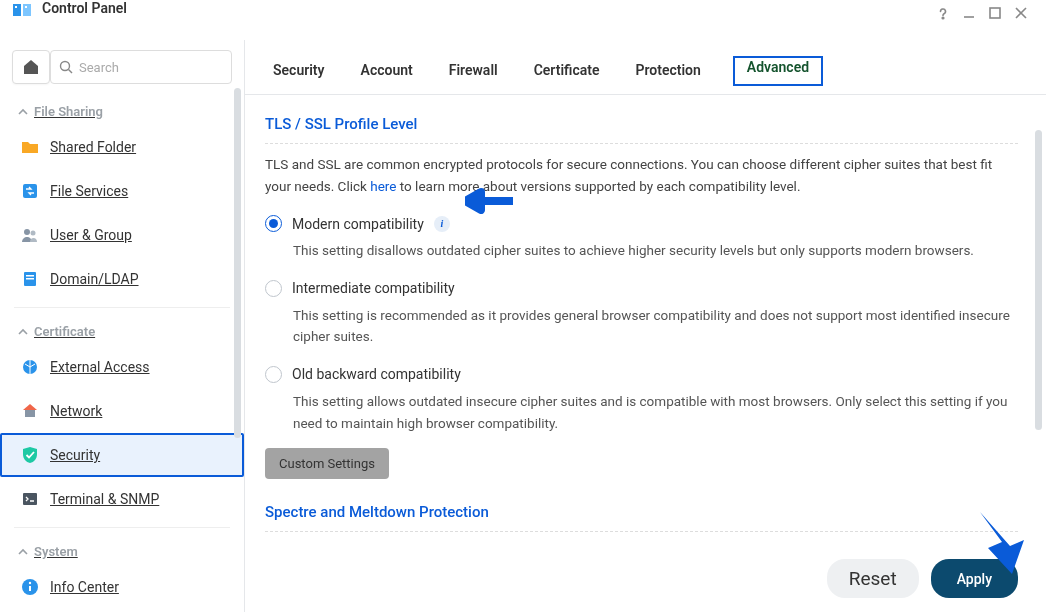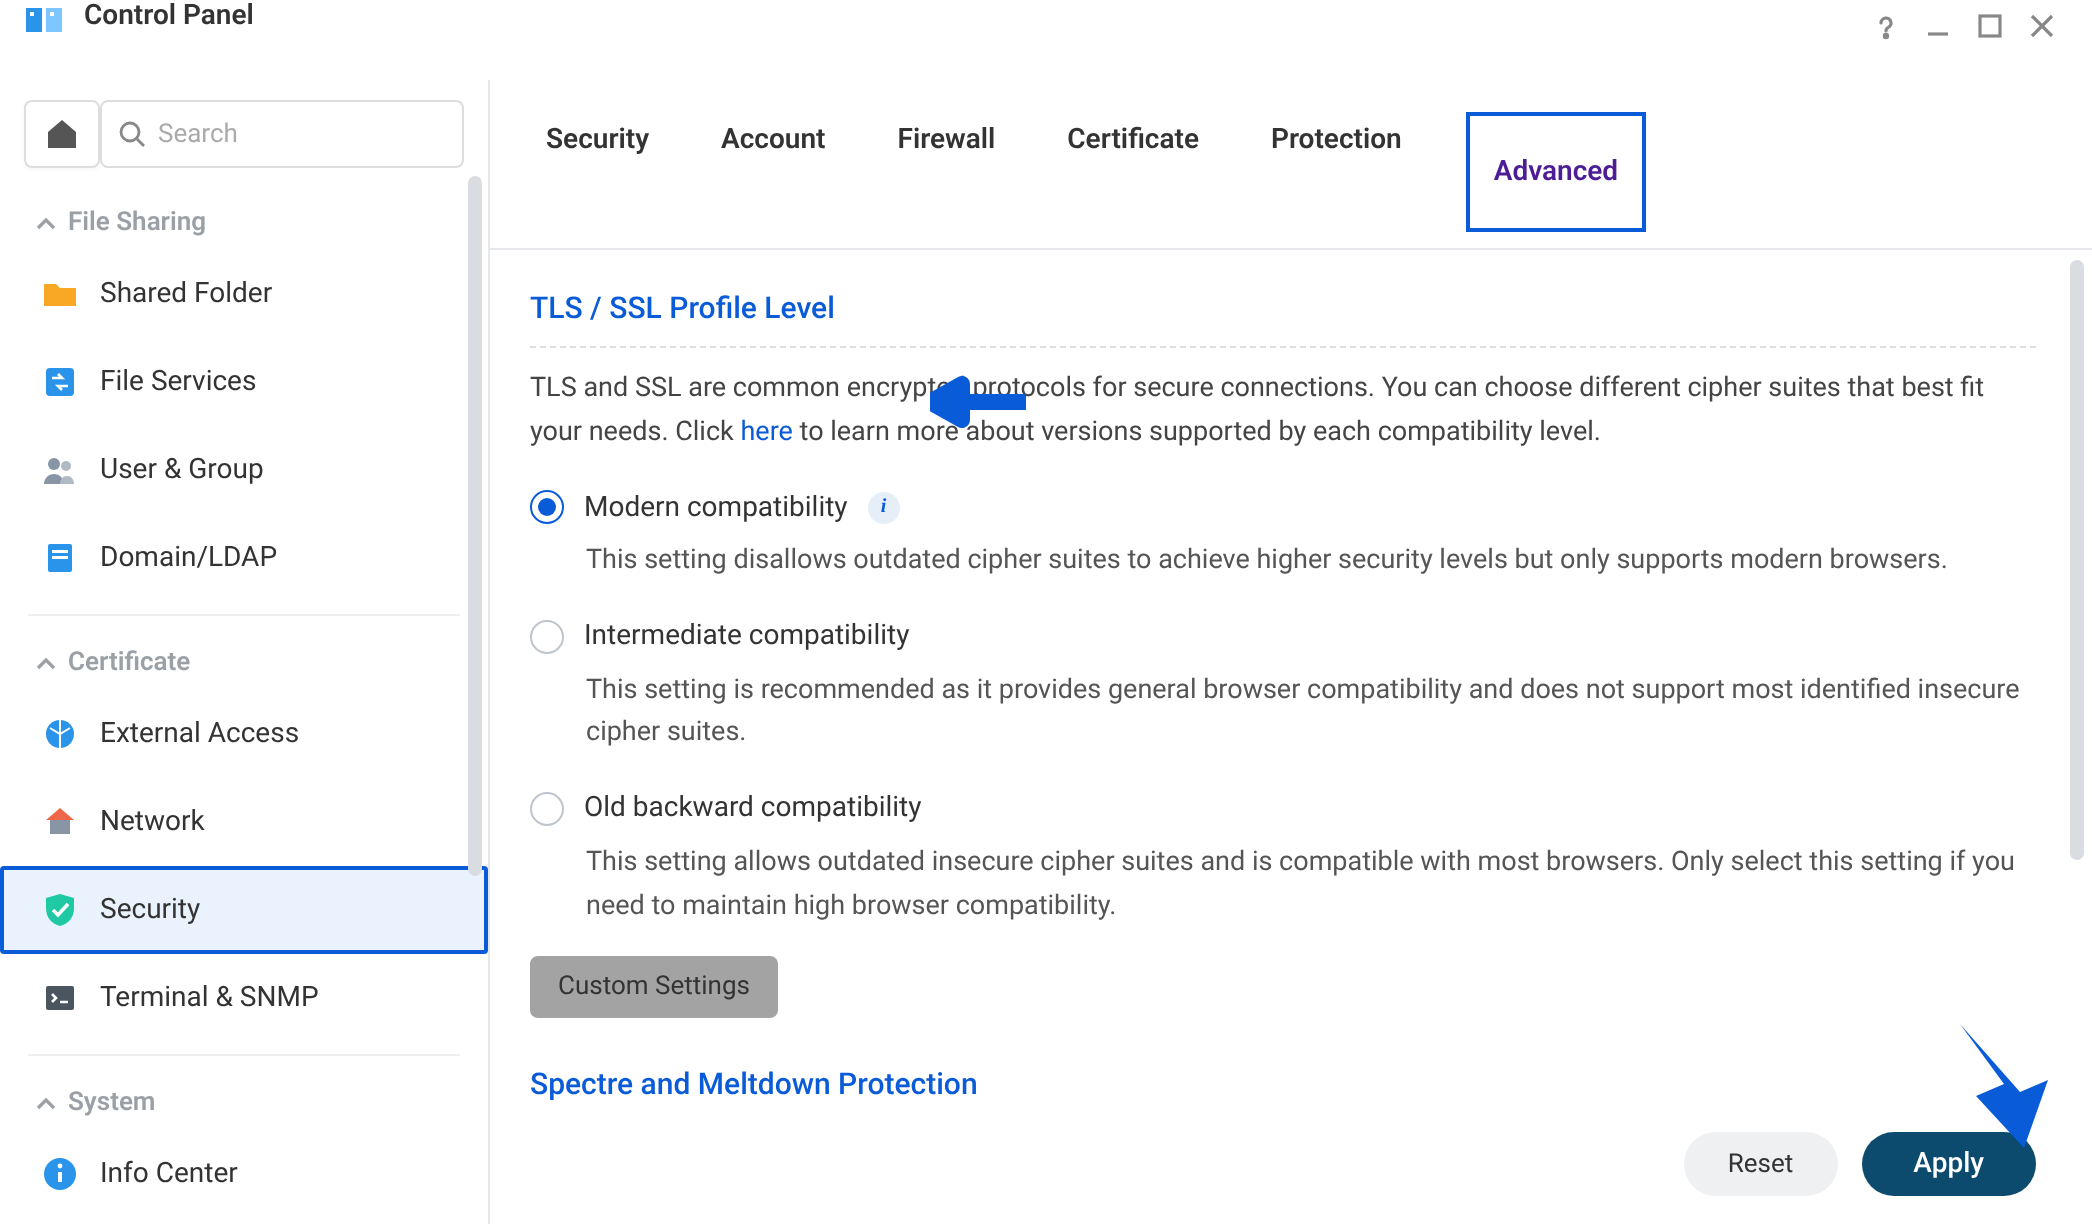--- a/index.html
+++ b/index.html
@@ -13,57 +13,57 @@
 
 .body-row { display: flex; height: 572px; }
 .left-col { width: 244px; display: flex; flex-direction: column; padding-top: 10px; position: relative; }
 .left-top { display: flex; gap: 0; padding: 0 12px 10px 12px; }
 .home-btn { width: 38px; height: 34px; background: #fff; border: 1px solid #ddd; border-radius: 4px; display:flex; align-items:center; justify-content:center; cursor:pointer; box-shadow: 0 1px 2px rgba(0,0,0,0.04); }
 .search-wrap { flex:1; height:34px; border:1px solid #ddd; border-radius:4px; display:flex; align-items:center; padding:0 8px; background:#fff; }
 .search-wrap svg { flex-shrink:0; }
 .search-wrap input { border:none; outline:none; font-size:13px; color:#555; margin-left:6px; width:100%; background:transparent; }
 .search-wrap input::placeholder { color:#aaa; }
 
-.nav-scroll { overflow-y:auto; padding-bottom:12px; }
+.nav-scroll { overflow-y:auto; padding-bottom:12px;text-decoration:underline; }
 .section-header { display:flex; align-items:center; gap:6px; padding:10px 18px 6px 18px; color:#9aa0a6; font-size:13px; font-weight:600; cursor:pointer; }
 .section-header svg { stroke:#9aa0a6; }
 .nav-item { display:flex; align-items:center; gap:10px; padding:10px 18px; font-size:14px; color:#333; cursor:pointer; border:2px solid transparent; }
 .nav-item .ic { width:20px; height:20px; display:flex; align-items:center; justify-content:center; }
 .nav-item.active { background:#e9f2fd; border:2.5px solid #0a5bd8; border-radius:2px; }
 .nav-divider { height:1px; background:#eee; margin:6px 14px; }
 
 .left-scroll-indicator { position:absolute; right:3px; top:48px; width:7px; height:350px; background:#d9dde1; border-radius:4px; }
 
 .vsep { width:1px; background:#e5e7ea; }
 
 .right-col { flex:1; display:flex; flex-direction:column; position:relative; }
 .tabs { display:flex; gap:28px; padding:16px 24px 0 24px; border-bottom:1px solid #e5e7ea; font-size:14px; font-weight:600; color:#333; }
 .tab { padding:4px 2px 14px 2px; cursor:pointer; border:2px solid transparent; }
-.tab.active { color:#4c1d95; border:2.5px solid #0a5bd8; padding:20px 12px; margin-bottom:8px; }
+.tab.active { color:#14532d; border:2.5px solid #0a5bd8; padding:1px 12px; margin-bottom:8px; }
 
 .content { padding:14px 28px 10px 20px; overflow-y:auto; flex:1; }
 .sect-title { color:#0a5bd8; font-size:15px; font-weight:500; padding:6px 0 10px 0; border-bottom:1px dashed #ddd; margin-bottom:10px; }
 .desc { font-size:13.5px; color:#444; line-height:1.6; margin-bottom:14px; }
 .desc a { color:#0a5bd8; cursor:pointer; }
 
 .radio-row { display:flex; align-items:center; gap:10px; padding:4px 0; font-size:14px; color:#333; }
 .radio { width:17px; height:17px; border:1.5px solid #bfc5cc; border-radius:50%; display:flex; align-items:center; justify-content:center; cursor:pointer; }
 .radio.checked { border-color:#0a5bd8; }
 .radio.checked .dot { width:9px; height:9px; background:#0a5bd8; border-radius:50%; }
 .info-badge { width:16px; height:16px; border-radius:50%; background:#e6eef8; color:#0a5bd8; font-size:10px; font-weight:700; display:flex; align-items:center; justify-content:center; cursor:pointer; font-style:italic; font-family:Georgia,serif; }
 .opt-desc { font-size:13.5px; color:#555; line-height:1.6; margin:4px 0 14px 28px; }
 
 .btn-sm { display:inline-block; padding:8px 14px; background:#a3a3a3; border-radius:4px; font-size:13px; color:#333; cursor:pointer; border:none; }
 
 .check-row { display:flex; align-items:center; gap:10px; padding:8px 0; font-size:14px; color:#333; }
 .checkbox { width:17px; height:17px; border:1.5px solid #bfc5cc; border-radius:3px; display:flex; align-items:center; justify-content:center; cursor:pointer; }
 .checkbox.checked { border-color:#0a5bd8; }
 
 .footer { display:flex; justify-content:flex-end; gap:12px; padding:12px 28px 14px 0; }
-.btn-reset { padding:8px 22px; background:#eef0f2; border-radius:18px; font-size:13px; color:#333; cursor:pointer; border:none; }
+.btn-reset { padding:8px 22px; background:#eef0f2; border-radius:18px; font-size:19px; color:#333; cursor:pointer; border:none; }
 .btn-apply { padding:8px 26px; background:#0c4a6e; color:#fff; border-radius:18px; font-size:14px; font-weight:500; cursor:pointer; border:none; }
 
 .right-scroll-indicator { position:absolute; right:4px; top:90px; width:7px; height:300px; background:#d9dde1; border-radius:4px; }
 
 .arrow-annotation { position:absolute; pointer-events:none; }
 .arrow-annotation svg { display:block; }
 </style>
 </head>
 <body>
 

